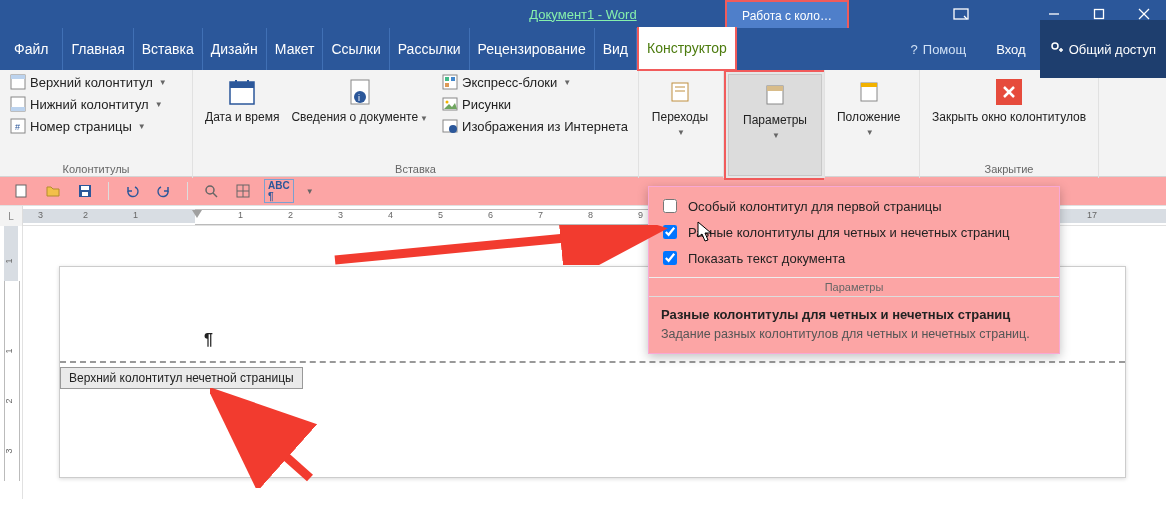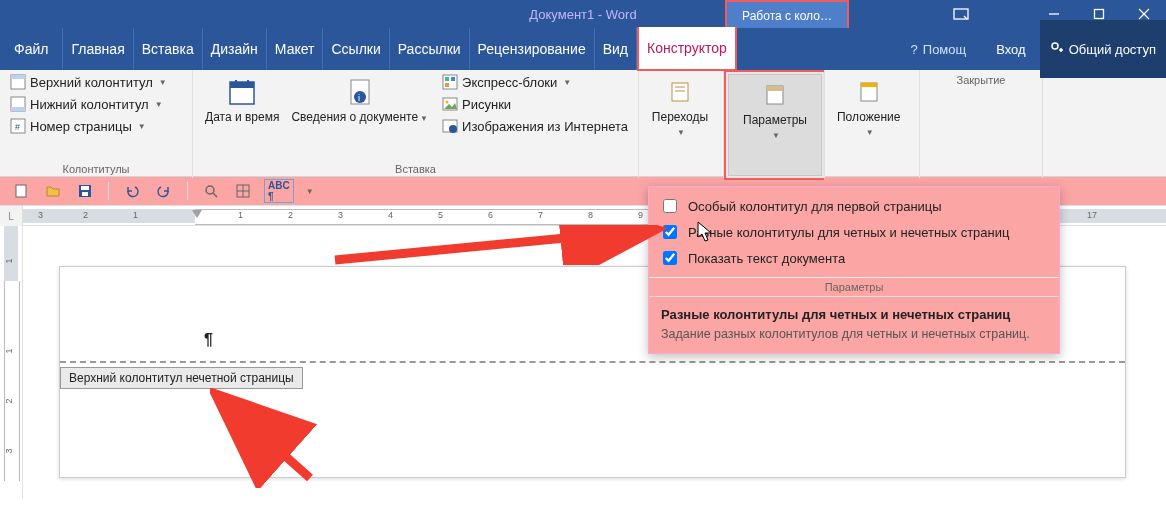--- a/index.html
+++ b/index.html
@@ -1,29 +1,29 @@
 <!DOCTYPE html>
 <html><head>
 <meta charset="utf-8">
 <style>
   html,body{margin:0;padding:0;font-family:"Segoe UI",Arial,sans-serif;font-size:13px;background:#fff;color:#222;width:1166px;height:507px;overflow:hidden;}
   
   .titlebar{height:28px;background:#2b579a;color:#fff;display:flex;align-items:stretch;position:relative;}
   .title-center{position:absolute;left:0;right:0;top:0;bottom:0;display:flex;align-items:center;justify-content:center;pointer-events:none;}
-  .title-center span{color:#c4b5fd;font-size:13px;}
+  .title-center span{color:#86efac;font-size:13px;text-decoration:underline;}
   .contextual-tab{position:absolute;left:725px;top:0;width:120px;height:28px;background:#4f7fca;border:2px solid #f15b5b;border-bottom:none;display:flex;align-items:center;justify-content:center;font-size:12px;}
   .win-controls{position:absolute;right:0;top:0;display:flex;height:28px;}
   .win-btn{width:45px;display:flex;align-items:center;justify-content:center;cursor:pointer;}
   .win-btn svg{stroke:#fff;fill:none;}
   .ribbon-restore{position:absolute;right:185px;top:0;width:40px;height:28px;display:flex;align-items:center;justify-content:center;}
   
   .tabsrow{height:42px;background:#2b579a;color:#fff;display:flex;align-items:center;position:relative;}
   .tab{padding:0 8px;height:42px;display:flex;align-items:center;border-right:1px solid #4070b5;cursor:pointer;font-size:14px;}
   .tab.file{padding:0 14px;}
-  .tab.active{background:#fff;color:#be185d;font-weight:normal;}
+  .tab.active{background:#fff;color:#4d7c0f;font-weight:normal;}
   .contextual-container{border:2px solid #f15b5b;border-top:none;height:42px;display:flex;}
   .tabs-right{position:absolute;right:0;top:0;height:42px;display:flex;align-items:center;}
   .help{color:#cfe0f5;padding:0 16px;display:flex;align-items:center;gap:5px;}
   .signin{padding:0 14px;}
   .share{background:#1e3e6e;height:58px;display:flex;align-items:center;padding:0 10px;gap:5px;}
   
   .ribbon{height:106px;background:#f3f3f3;border-bottom:1px solid #d4d4d4;display:flex;align-items:flex-start;}
   .group{height:106px;border-right:1px solid #e1e1e1;display:flex;flex-direction:column;justify-content:space-between;padding:2px 6px 0 6px;}
   .group-label{text-align:center;font-size:11px;color:#666;padding:2px 0 3px;}
   .grp-body{flex:1;display:flex;align-items:flex-start;}
@@ -265,20 +265,33 @@
               <rect x="3" y="2" width="16" height="4" fill="#f2b200"></rect>
             </svg>
           </div>
         <div class="lbl"><span>Положение</span><br><span class="drop-arrow">▼</span></div>
       </div>
     </div>
     <div class="group-label">&nbsp;</div>
   </div>
 
   <div class="group" style="min-width:110px;">
+    <div class="grp-body">
+      <div class="bigbtn">
+        <div class="icon-slot">
+            <div class="close-x">
+              <svg width="16" height="16" viewBox="0 0 16 16">
+                <line x1="3" y1="3" x2="13" y2="13"></line>
+                <line x1="13" y1="3" x2="3" y2="13"></line>
+              </svg>
+            </div>
+          </div>
+        <div class="lbl">Закрыть окно колонтитулов</div>
+      </div>
+    </div>
     <div class="group-label">Закрытие</div>
   </div>
 </div>
 
 <div class="qat">
   <div class="qbtn">
       <svg width="16" height="16" viewBox="0 0 16 16">
         <rect x="3" y="2" width="10" height="12" fill="#fff" stroke="#666"></rect>
       </svg>
     </div>

